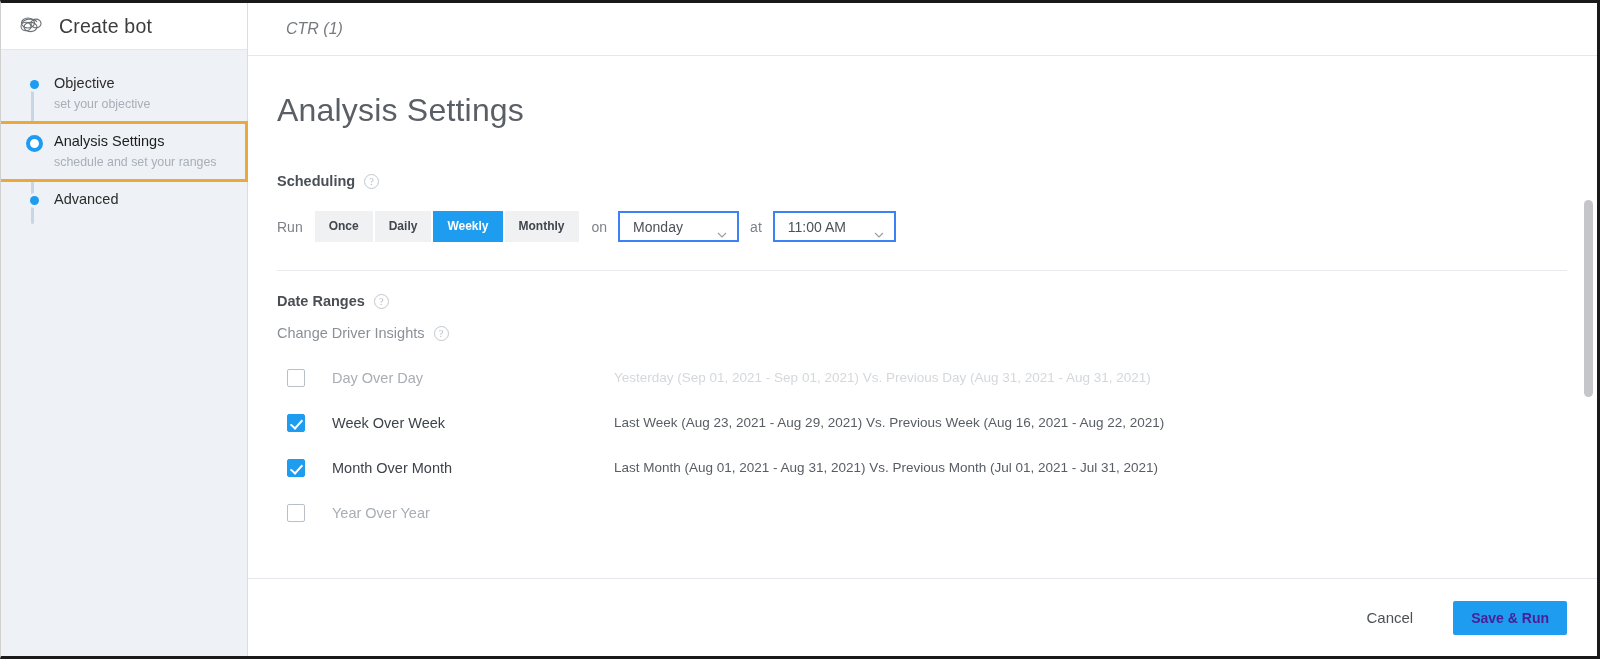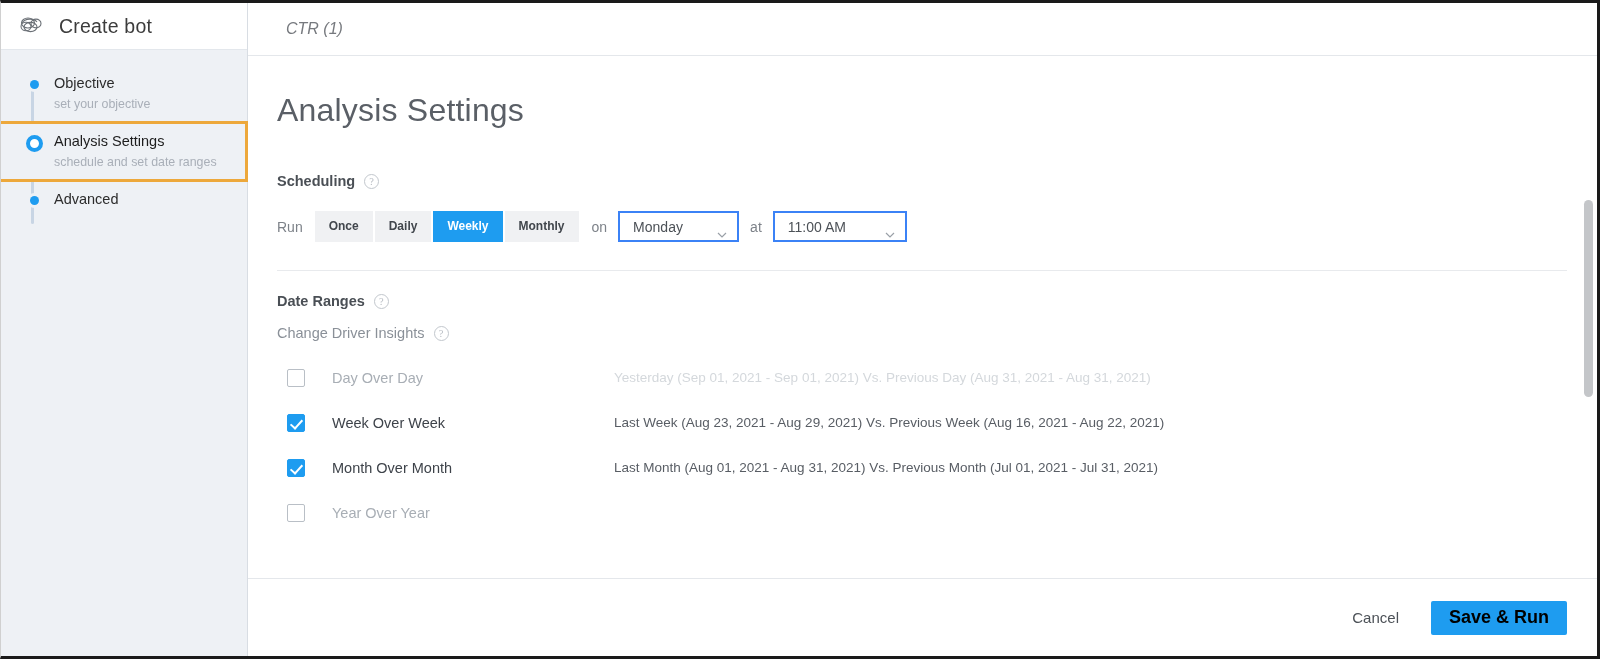--- a/index.html
+++ b/index.html
@@ -217,21 +217,21 @@
     position: relative;
     height: 31px;
     border: 2px solid #3b82f6;
     background: #ffffff;
     display: flex;
     align-items: center;
     padding: 0 30px 0 13px;
     cursor: pointer;
   }
   .select-box.day { width: 121px; }
-  .select-box.time { width: 134px; }
+  .select-box.time { width: 123px; }
   .select-value {
     font-size: 14px;
     color: #4c5157;
   }
   .chev {
     position: absolute;
     right: 10px;
     top: 11px;
     width: 10px; height: 6px;
   }
@@ -332,37 +332,37 @@
 
   
   .footer {
     height: 78px;
     min-height: 78px;
     border-top: 1px solid #e4e7eb;
     display: flex;
     align-items: center;
     justify-content: flex-end;
     padding-right: 30px;
-    gap: 26px;
+    gap: 34px;
     background: #ffffff;
   }
   .btn-cancel {
     background: none;
     border: none;
     font-size: 15px;
     color: #4c5157;
     cursor: pointer;
     padding: 8px 6px;
     font-family: "Liberation Sans", sans-serif;
   }
   .btn-primary {
     background: #1e9cf0;
-    color: #000000;
+    color: #4c1d95;
     border: none;
-    font-size: 18px;
+    font-size: 14px;
     font-weight: 700;
     padding: 0 18px;
     height: 34px;
     border-radius: 2px;
     cursor: pointer;
     font-family: "Liberation Sans", sans-serif;
   }
 </style>
 </head>
 <body>
@@ -398,21 +398,21 @@
           <div class="step-sub">set your objective</div>
         </div>
       </div>
 
       <div class="step active">
         <div class="step-dot-wrap">
           <div class="dot-ring"></div>
         </div>
         <div class="step-text">
           <div class="step-title">Analysis Settings</div>
-          <div class="step-sub">schedule and set date ranges</div>
+          <div class="step-sub">schedule and set your ranges</div>
         </div>
       </div>
 
       <div class="step">
         <div class="step-dot-wrap">
           <div class="dot-small"></div>
         </div>
         <div class="step-text">
           <div class="step-title">Advanced</div>
         </div>

